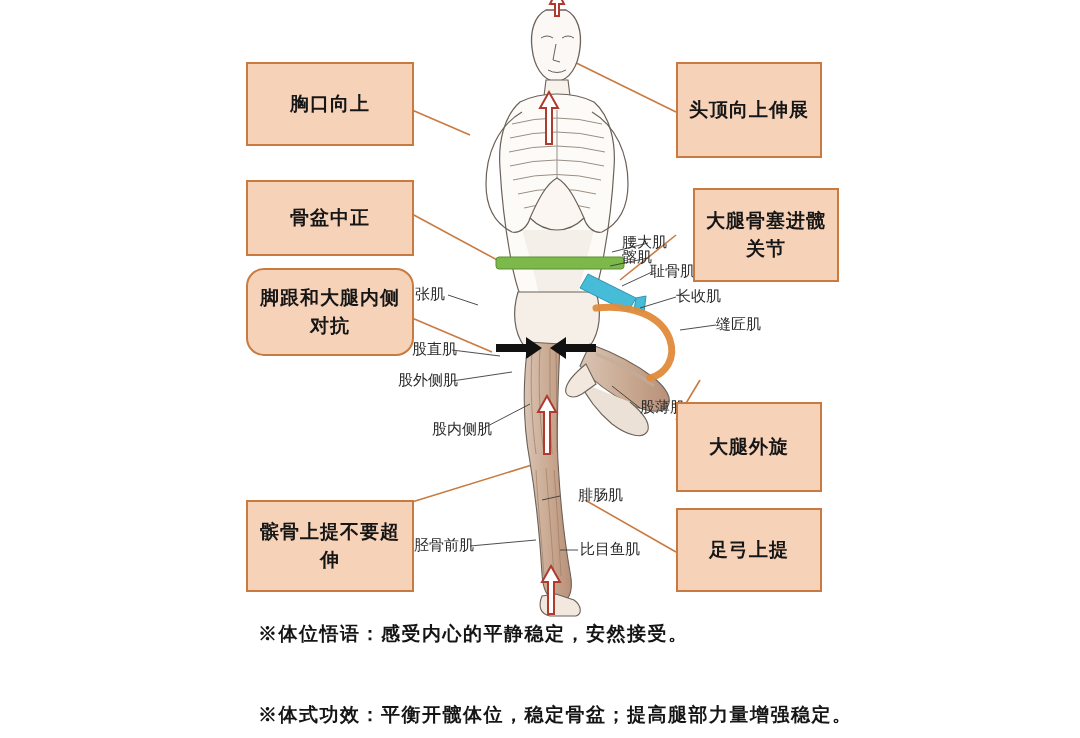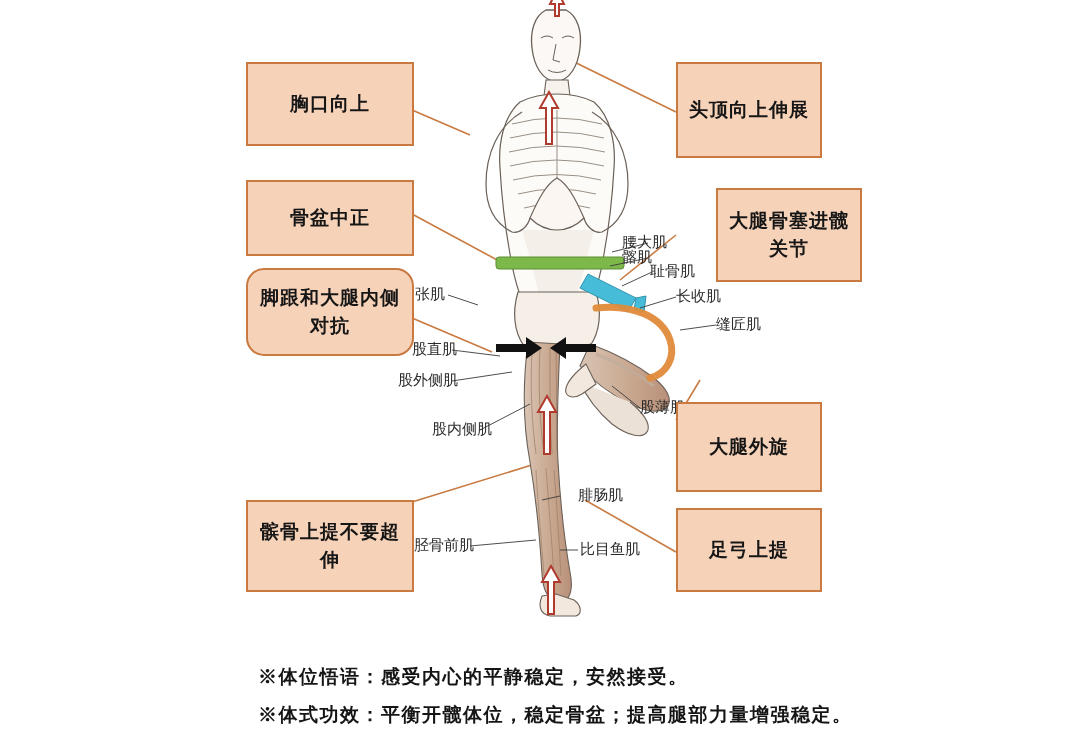--- a/index.html
+++ b/index.html
@@ -70,21 +70,21 @@
 
   
   .caption {
     position: absolute;
     font-size: 19px;
     font-weight: 700;
     color: #151515;
     letter-spacing: 1.5px;
     white-space: nowrap;
   }
-  #caption-1 { left: 258px; top: 664px; font-family: Liberation Mono, monospace; }
+  #caption-1 { left: 258px; top: 621px; font-family: Liberation Mono, monospace; }
   #caption-2 { left: 258px; top: 702px; }
 </style>
 </head>
 <body>
 
 <div id="stage">
 
   <svg id="connectors" viewBox="0 0 1080 738">
     <g stroke="#c97a41" stroke-width="1.6" fill="none">
 
@@ -243,21 +243,21 @@
   <div class="mini-label" style="left:562px; top:489px;padding-left:16px;">腓肠肌</div>
   <div class="mini-label" style="left:414px; top:539px;">胫骨前肌</div>
   <div class="mini-label" style="left:580px; top:543px;">比目鱼肌</div>
 
   <div class="callout" style="left:246px; top:62px; width:168px; height:84px;">胸口向上</div>
 
   <div class="callout" style="left:676px; top:62px; width:146px; height:96px;">头顶向上伸展</div>
 
   <div class="callout" style="left:246px; top:180px; width:168px; height:76px;">骨盆中正</div>
 
-  <div class="callout" style="left:716px; top:188px; width:146px; height:94px;">大腿骨塞进髋关节</div>
+  <div class="callout" style="left:693px; top:188px; width:146px; height:94px;">大腿骨塞进髋关节</div>
 
   <div class="callout" style="left:246px; top:268px; width:168px; height:88px;border-radius:18px;">脚跟和大腿内侧对抗</div>
 
   <div class="callout" style="left:676px; top:402px; width:146px; height:90px;">大腿外旋</div>
 
   <div class="callout" style="left:246px; top:500px; width:168px; height:92px;">髌骨上提不要超伸</div>
 
   <div class="callout" style="left:676px; top:508px; width:146px; height:84px;">足弓上提</div>
 
   <div class="caption" id="caption-1">※体位悟语：感受内心的平静稳定，安然接受。</div>

